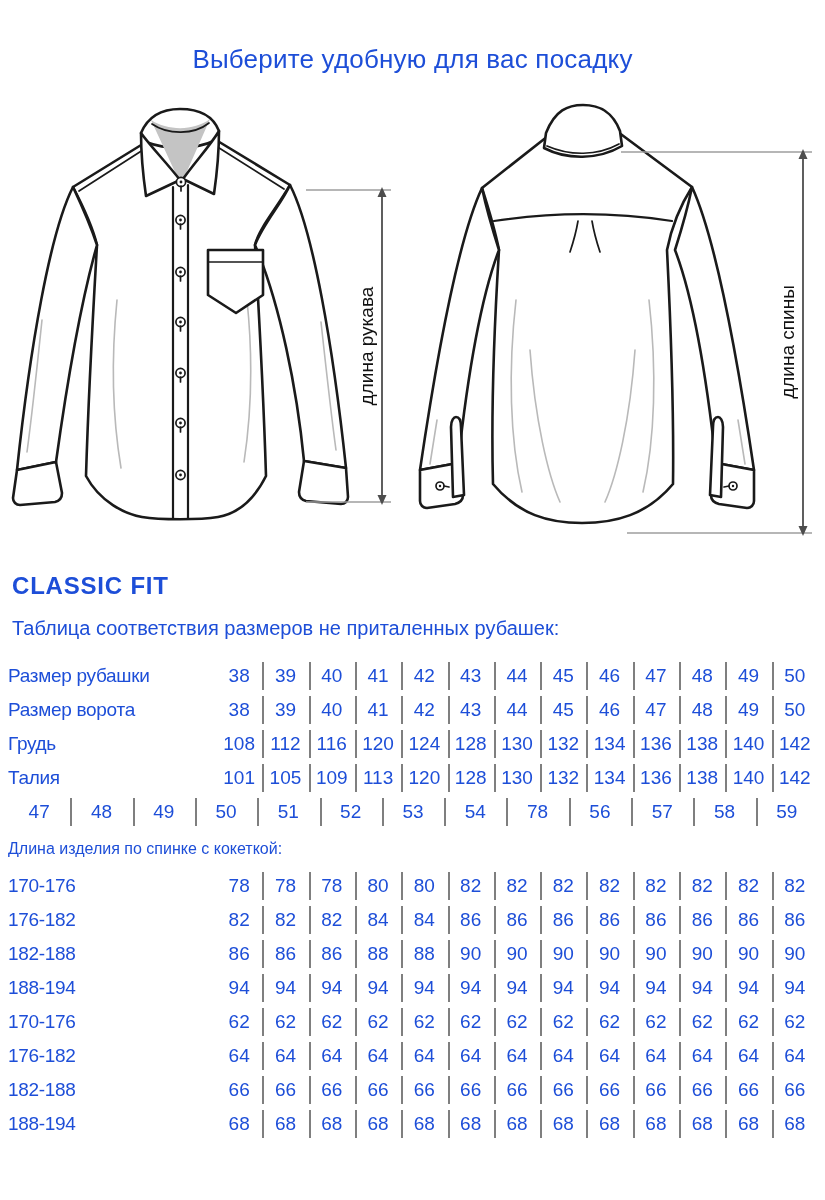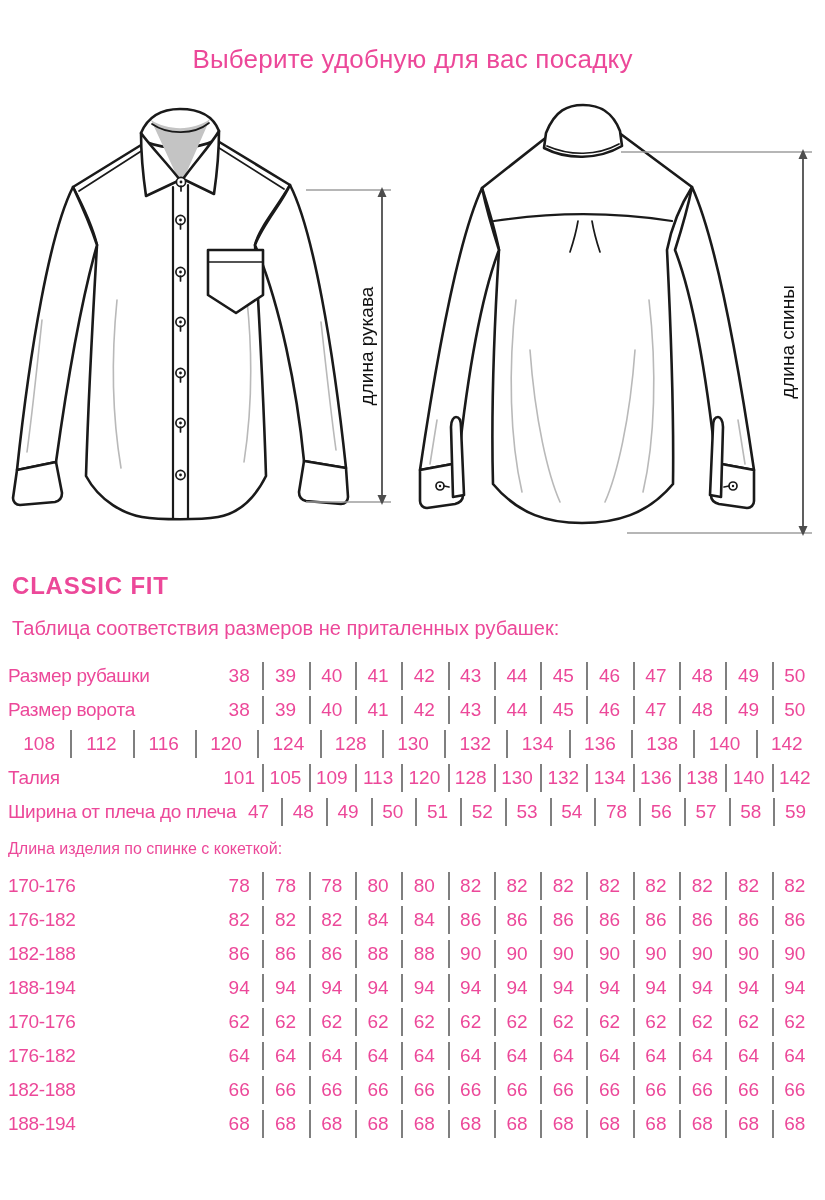--- a/index.html
+++ b/index.html
@@ -1,21 +1,21 @@
 <!DOCTYPE html>
 <html style="--line: #1a1a1a; --sep: #7f7f7f; --dim: #4d4d4d; --tick: #9e9e9e; --collar: #c4c4c4;"><head>
 <meta charset="utf-8">
 <style>
   :root{
     --line:#1a1a1a; --thin:#b9b9b9; --sep:#7f7f7f;
     --dim:#4d4d4d; --tick:#9e9e9e; --collar:#c4c4c4;
   }
   html,body{margin:0;padding:0;background:#fff;}
   .page{position:relative;width:825px;height:1200px;background:#fff;
-        font-family:"Liberation Sans",sans-serif;color:#ec4899;overflow:hidden;}
+        font-family:"Liberation Sans",sans-serif;color:#1d4ed8;overflow:hidden;}
   .title{position:absolute;top:44px;left:0;width:825px;text-align:center;
          font-size:26px;letter-spacing:0.2px;}
   .diagram{position:absolute;top:90px;left:0;}
   .outline{fill:#fff;stroke:var(--line);stroke-width:2.6;stroke-linejoin:round;stroke-linecap:round;}
   .ln{fill:none;stroke:var(--line);stroke-width:2.2;stroke-linecap:round;}
   .ln-md{fill:none;stroke:var(--line);stroke-width:1.7;stroke-linecap:round;}
   .thin{fill:none;stroke:var(--thin);stroke-width:1.6;stroke-linecap:round;}
   .collarfill{fill:var(--collar);stroke:none;}
   .btn{fill:#fff;stroke:var(--line);stroke-width:1.7;}
   .btnc{fill:var(--line);stroke:none;}
@@ -223,20 +223,21 @@
           <div class="t-cell">44</div>
           <div class="t-cell">45</div>
           <div class="t-cell">46</div>
           <div class="t-cell">47</div>
           <div class="t-cell">48</div>
           <div class="t-cell">49</div>
           <div class="t-cell">50</div>
         </div>
       </div>
       <div class="t-row">
+        <div class="t-label">Грудь</div>
         <div class="t-cells">
           <div class="t-cell">108</div>
           <div class="t-cell">112</div>
           <div class="t-cell">116</div>
           <div class="t-cell">120</div>
           <div class="t-cell">124</div>
           <div class="t-cell">128</div>
           <div class="t-cell">130</div>
           <div class="t-cell">132</div>
           <div class="t-cell">134</div>
@@ -258,21 +259,20 @@
           <div class="t-cell">130</div>
           <div class="t-cell">132</div>
           <div class="t-cell">134</div>
           <div class="t-cell">136</div>
           <div class="t-cell">138</div>
           <div class="t-cell">140</div>
           <div class="t-cell">142</div>
         </div>
       </div>
       <div class="t-row">
-        <div class="t-label">Ширина от плеча до плеча</div>
         <div class="t-cells">
           <div class="t-cell">47</div>
           <div class="t-cell">48</div>
           <div class="t-cell">49</div>
           <div class="t-cell">50</div>
           <div class="t-cell">51</div>
           <div class="t-cell">52</div>
           <div class="t-cell">53</div>
           <div class="t-cell">54</div>
           <div class="t-cell">78</div>

